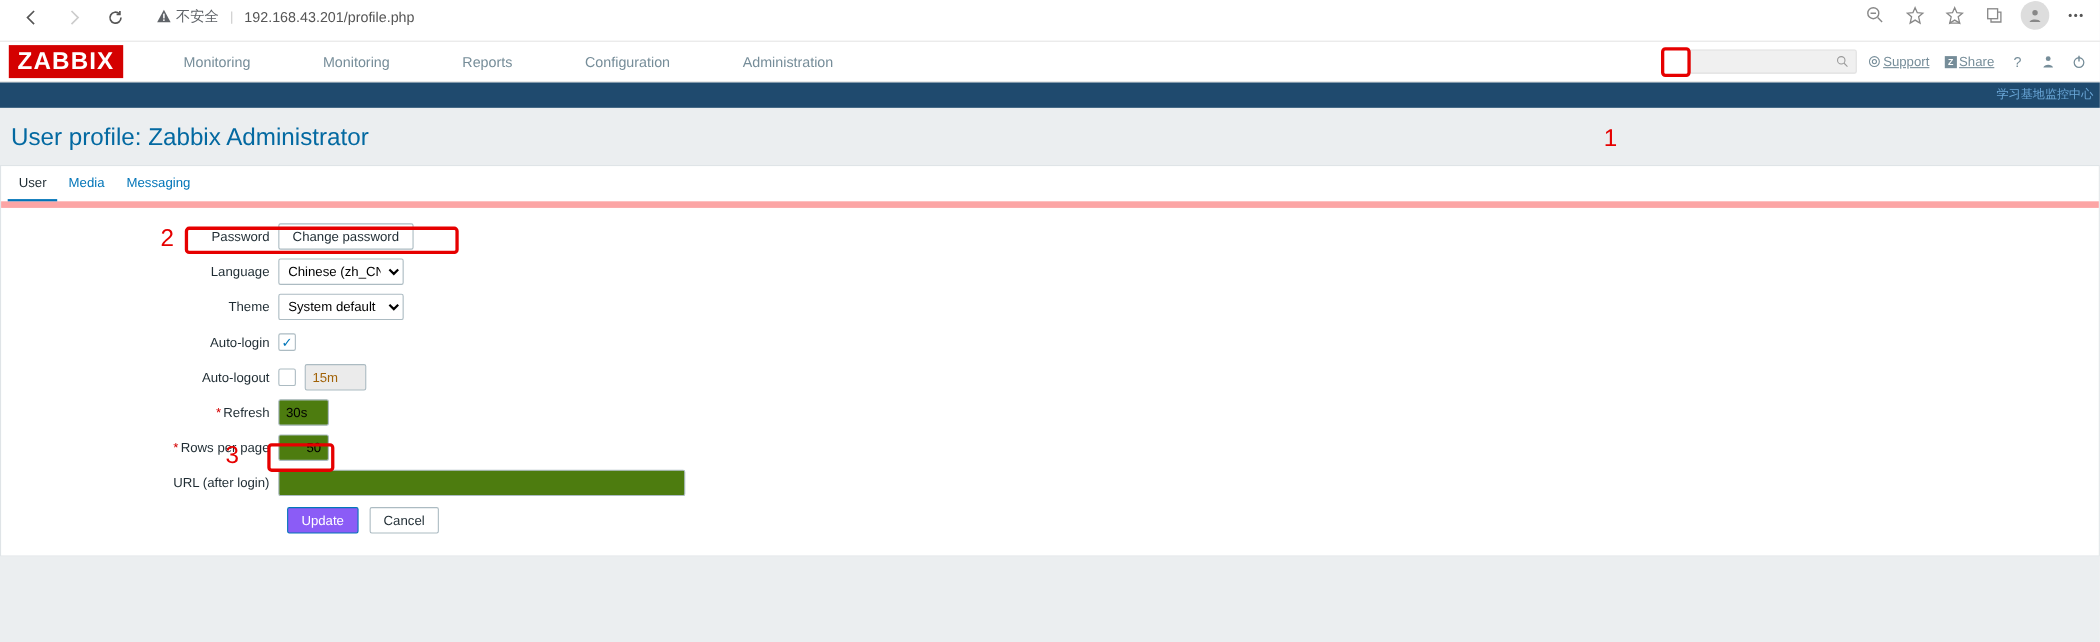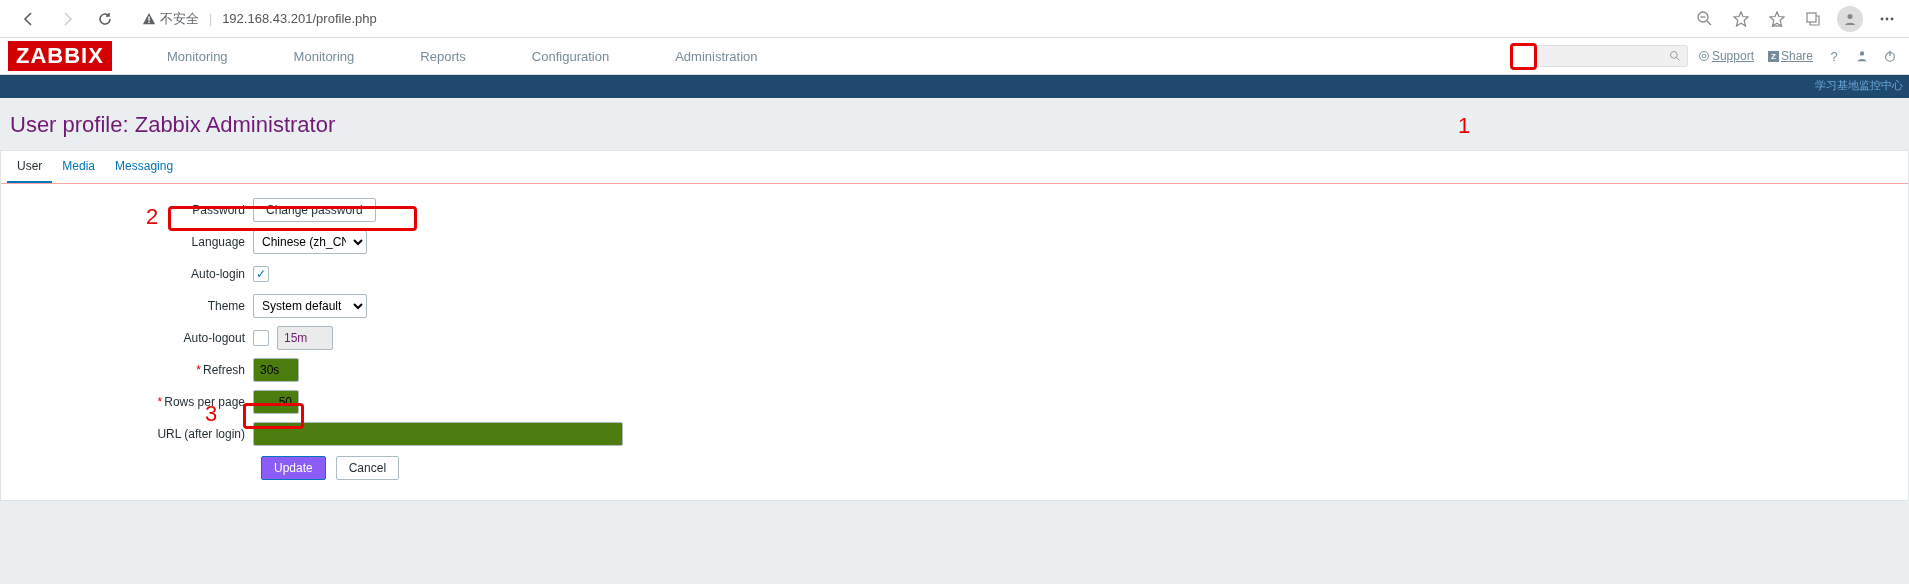--- a/index.html
+++ b/index.html
@@ -1,19 +1,19 @@
 <!DOCTYPE html>
 <html><head>
 <meta charset="utf-8">
 <style>
 * { margin: 0; padding: 0; box-sizing: border-box; }
 body { font-family: Arial, sans-serif; font-size: 12px; background: #ebeef0; color: #1f2c33; width: 1909px; height: 584px; overflow: hidden; position: relative; }
 
 
-.browser-chrome { height: 38px; background: #fff; border-bottom: 1px solid #e0e0e0; display: flex; align-items: center; padding: 16px 10px; }
+.browser-chrome { height: 38px; background: #fff; border-bottom: 1px solid #e0e0e0; display: flex; align-items: flex-start; padding: 1px 10px; }
 .browser-chrome .nav-btn { width: 30px; height: 30px; display: flex; align-items: center; justify-content: center; color: #555; font-size: 16px; margin: 0 4px; }
 .browser-chrome .nav-btn.disabled { color: #bbb; }
 .browser-chrome .addr-bar { flex: 1; display: flex; align-items: center; height: 28px; border-radius: 4px; padding: 0 8px; margin-left: 10px; color: #555; }
 .browser-chrome .addr-bar .insecure { display: flex; align-items: center; gap: 4px; font-size: 13px; color: #5f6368; }
 .browser-chrome .addr-bar .divider { color: #ccc; margin: 0 10px; }
 .browser-chrome .addr-bar .url { color: #555; font-size: 13px; }
 .browser-chrome .chrome-actions { display: flex; align-items: center; gap: 12px; margin-left: auto; }
 .chrome-icon { width: 24px; height: 24px; display: flex; align-items: center; justify-content: center; color: #5f6368; }
 .avatar-circle { width: 26px; height: 26px; border-radius: 50%; background: #ddd; display: flex; align-items: center; justify-content: center; color: #888; }
 
@@ -27,39 +27,39 @@
 .zx-link { color: #768d99; font-size: 12px; display: flex; align-items: center; gap: 2px; margin: 0 4px; text-decoration: underline; }
 .zx-icon-btn { width: 22px; height: 22px; display: flex; align-items: center; justify-content: center; color: #768d99; font-size: 13px; }
 .annot-box { border: 3px solid #e60000; border-radius: 4px; position: absolute; pointer-events: none; }
 .annot-num { position: absolute; color: #e60000; font-size: 22px; font-weight: normal; pointer-events: none; font-family: Arial; }
 
 
 .zx-subbar { height: 23px; background: #1f4a6e; position: relative; }
 .zx-subbar .right-text { position: absolute; right: 6px; top: 3px; color: #6aa7d8; font-size: 11px; }
 
 
-.page-heading { padding: 14px 10px 12px; font-size: 22px; font-weight: normal; color: #701a75; background: #ebeef0; }
+.page-heading { padding: 14px 10px 12px; font-size: 22px; font-weight: normal; color: #0369a1; background: #ebeef0; }
 
 
 .tab-container { background: #fff; border: 1px solid #dfe4e7; margin: 0; }
-.tab-header { display: flex; gap: 0; border-bottom: 1px solid #fca5a5; padding: 0 6px; }
+.tab-header { display: flex; gap: 0; border-bottom: 6px solid #fca5a5; padding: 0 6px; }
 .tab-item { padding: 8px 10px; font-size: 12px; color: #0275b8; cursor: pointer; border-bottom: 2px solid transparent; }
 .tab-item.active { color: #1f2c33; border-bottom: 2px solid #0275b8; }
 
 
 .form-wrap { padding: 14px 10px 20px; }
 .form-row { display: flex; align-items: center; margin-bottom: 8px; min-height: 24px; }
 .form-label { width: 242px; text-align: right; padding-right: 8px; color: #1f2c33; font-size: 12px; }
 .form-label .req { color: #d40000; margin-right: 2px; }
 .form-field { display: flex; align-items: center; }
 .btn { height: 24px; padding: 0 12px; background: #fff; border: 1px solid #acbbc2; color: #1f2c33; cursor: pointer; font-size: 12px; border-radius: 2px; }
 .btn.primary { background: #8b5cf6; border-color: #0275b8; color: #fff; }
 select { height: 24px; width: 114px; border: 1px solid #acbbc2; background: #fff; font-size: 12px; padding: 0 4px; border-radius: 2px; }
 input[type=text] { height: 24px; border: 1px solid #acbbc2; background: #4d7c0f; font-size: 12px; padding: 0 6px; border-radius: 2px; }
-input[type=text]:disabled { background: #ebebeb; color: #701a75; }
+input[type=text]:disabled { background: #ebebeb; color: #a16207; }
 .chk { width: 16px; height: 16px; border: 1px solid #acbbc2; display: flex; align-items: center; justify-content: center; background: #fff; color: #0275b8; font-size: 12px; border-radius: 2px; }
 .input-num { width: 46px; text-align: right; }
 .input-url { width: 370px; }
 .form-actions { margin-left: 250px; display: flex; gap: 10px; margin-top: 10px; }
 
 svg { display: block; }
 </style>
 </head>
 <body>
 
@@ -199,30 +199,30 @@
     </div>
 
     <div class="form-row">
       <div class="form-label">Language</div>
       <div class="form-field">
           <select><option>Chinese (zh_CN)</option></select>
         </div>
     </div>
 
     <div class="form-row">
+      <div class="form-label">Theme</div>
+      <div class="form-field">
+          <select><option>System default</option></select>
+        </div>
+    </div>
+
+    <div class="form-row">
       <div class="form-label">Auto-login</div>
       <div class="form-field">
           <div class="chk">✓</div>
-        </div>
-    </div>
-
-    <div class="form-row">
-      <div class="form-label">Theme</div>
-      <div class="form-field">
-          <select><option>System default</option></select>
         </div>
     </div>
 
     <div class="form-row">
       <div class="form-label">Auto-logout</div>
       <div class="form-field">
         <div class="chk" style="color:#ccc;"></div>
         <input type="text" disabled="" style="width: 56px; margin-left: 8px;" value="15m">
       </div>
     </div>

